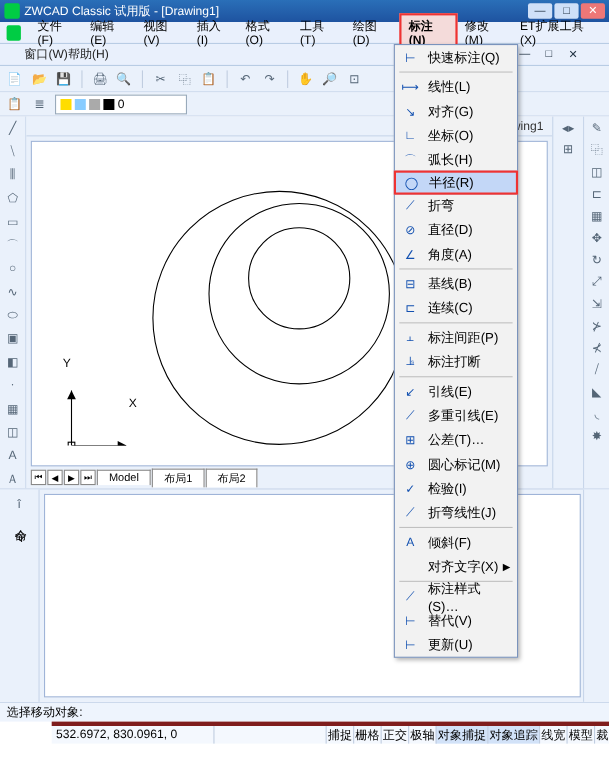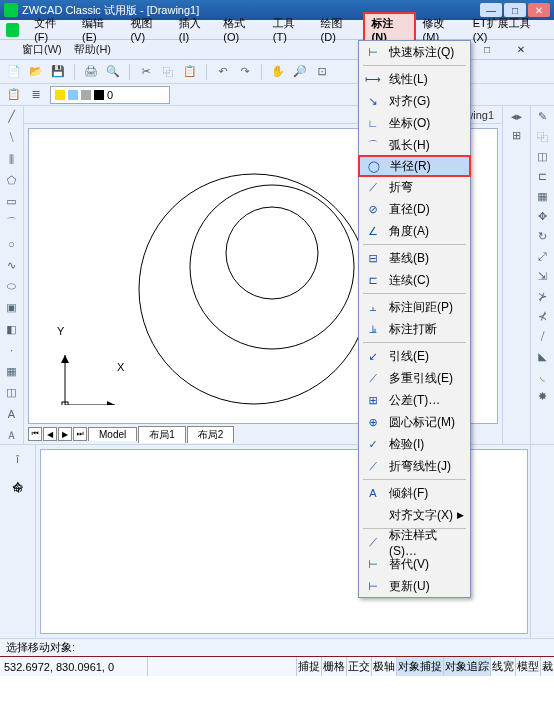--- a/index.html
+++ b/index.html
@@ -9,21 +9,21 @@
   .title-icon { width:14px; height:14px; background:#0c4; border-radius:2px; margin-right:4px;}
   .title-text { flex:1; font-size:11px; }
   .win-btns { display:flex; gap:2px; }
   .win-btn { width:22px; height:14px; background:#cfe0f8; display:flex; align-items:center; justify-content:center; border-radius:2px; color:#234; font-size:10px;}
   .win-close { background:#e77; color:#fff;}
 
   .menubar { height:20px; background:#e9f0fc; border-bottom:1px solid #b8cce4; display:flex; align-items:center; padding:0 6px; gap:0;justify-content:center; }
   .app-icon2 { width:14px; height:14px; background:#0c4; border-radius:2px; margin-right:8px;}
   .menu-item { padding:2px 7px; cursor:default; }
   .menu-item.highlight { border:2px solid #e33; background:#f4dbda;font-weight:bold; }
-  .menubar2 { height:20px; background:#e9f0fc; border-bottom:1px solid #b8cce4; display:flex; align-items:center; padding:0 22px; gap:12px; color:#222;}
+  .menubar2 { height:20px; background:#e9f0fc; border-bottom:1px solid #b8cce4; display:flex; align-items:center; padding:0 22px; color:#222;}
 
   .toolbar { height:24px; background:#eaf1fb; border-bottom:1px solid #c8d6ea; display:flex; align-items:center; padding:0 6px; gap:6px;}
   .tb-ico { width:16px; height:16px; display:flex; align-items:center; justify-content:center; color:#567; }
   .tb-sep { width:1px; height:16px; background:#c0cde0; margin:0 2px;}
 
   .layerbar { height:22px; background:#eaf1fb; border-bottom:1px solid #c8d6ea; display:flex; align-items:center; padding:0 6px; gap:6px;}
   .layer-combo { height:18px; width:120px; border:1px solid #9ab; background:#fff; display:flex; align-items:center; padding:0 4px; gap:3px; font-size:10px;}
   .sm-ico { width:10px; height:10px; display:inline-block; }
 
   .work { position:relative; height:338px; background:#eaf1fb; }
@@ -50,21 +50,21 @@
   .dd-arrow { position:absolute; right:6px; color:#000; font-size:9px;}
 
   .cmdarea { height:194px; background:#eaf1fb; border-top:1px solid #c8d6ea; position:relative;}
   .cmd-left { position:absolute; left:0; top:0; width:36px; height:100%; background:#eaf1fb; border-right:1px solid #c8d6ea; display:flex; flex-direction:column; align-items:center; padding-top:6px; gap:6px;}
   .cmd-box { position:absolute; left:40px; right:26px; top:4px; bottom:4px; background:#fff; border:1px solid #9fb4d8;}
   .cmd-right { position:absolute; right:0; top:0; width:24px; height:100%; background:#eaf1fb; border-left:1px solid #c8d6ea;}
 
   .cmdline { height:18px; background:#eef4fd; border-top:1px solid #c8d6ea; display:flex; align-items:center; padding:0 6px;}
   .cmdline input { flex:1; border:none; background:transparent; outline:none; font-size:11px;}
 
-  .statusbar { height:20px; background:#f4f8fe; border-top:1px solid #7f1d1d; display:flex; align-items:flex-end; }
+  .statusbar { height:20px; background:#f4f8fe; border-top:4px solid #7f1d1d; display:flex; align-items:flex-end;margin-left:47px; }
   .coord { width:148px; padding-left:4px; font-size:11px; border-right:1px solid #c0cde0; height:100%; display:flex; align-items:center;}
   .sb-spacer { flex:1; }
   .sb-btn { padding:0 1px; height:100%; display:flex; align-items:center; border-left:1px solid #c0cde0; font-size:11px;}
   .sb-btn.active { background:#d2e2f8; }
 </style>
 </head>
 <body>
 
 <div class="titlebar">
   <div class="title-icon"></div>

